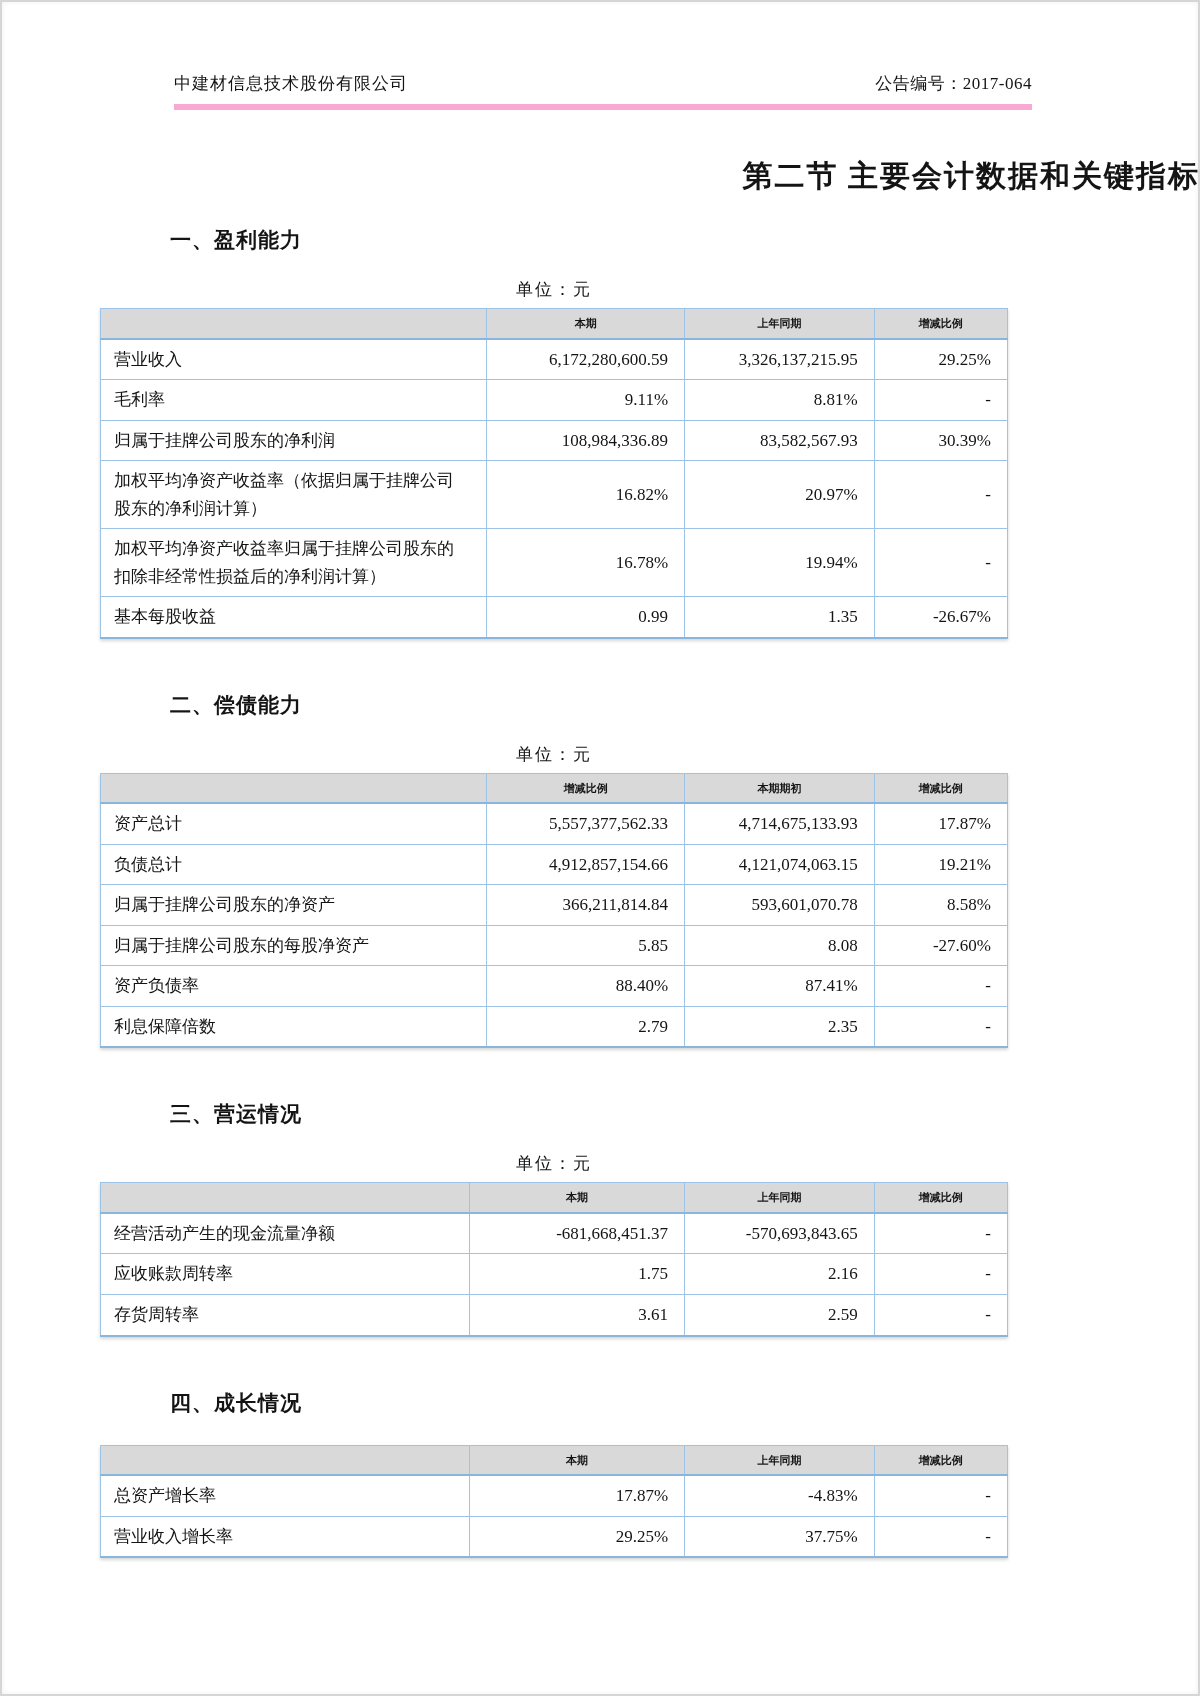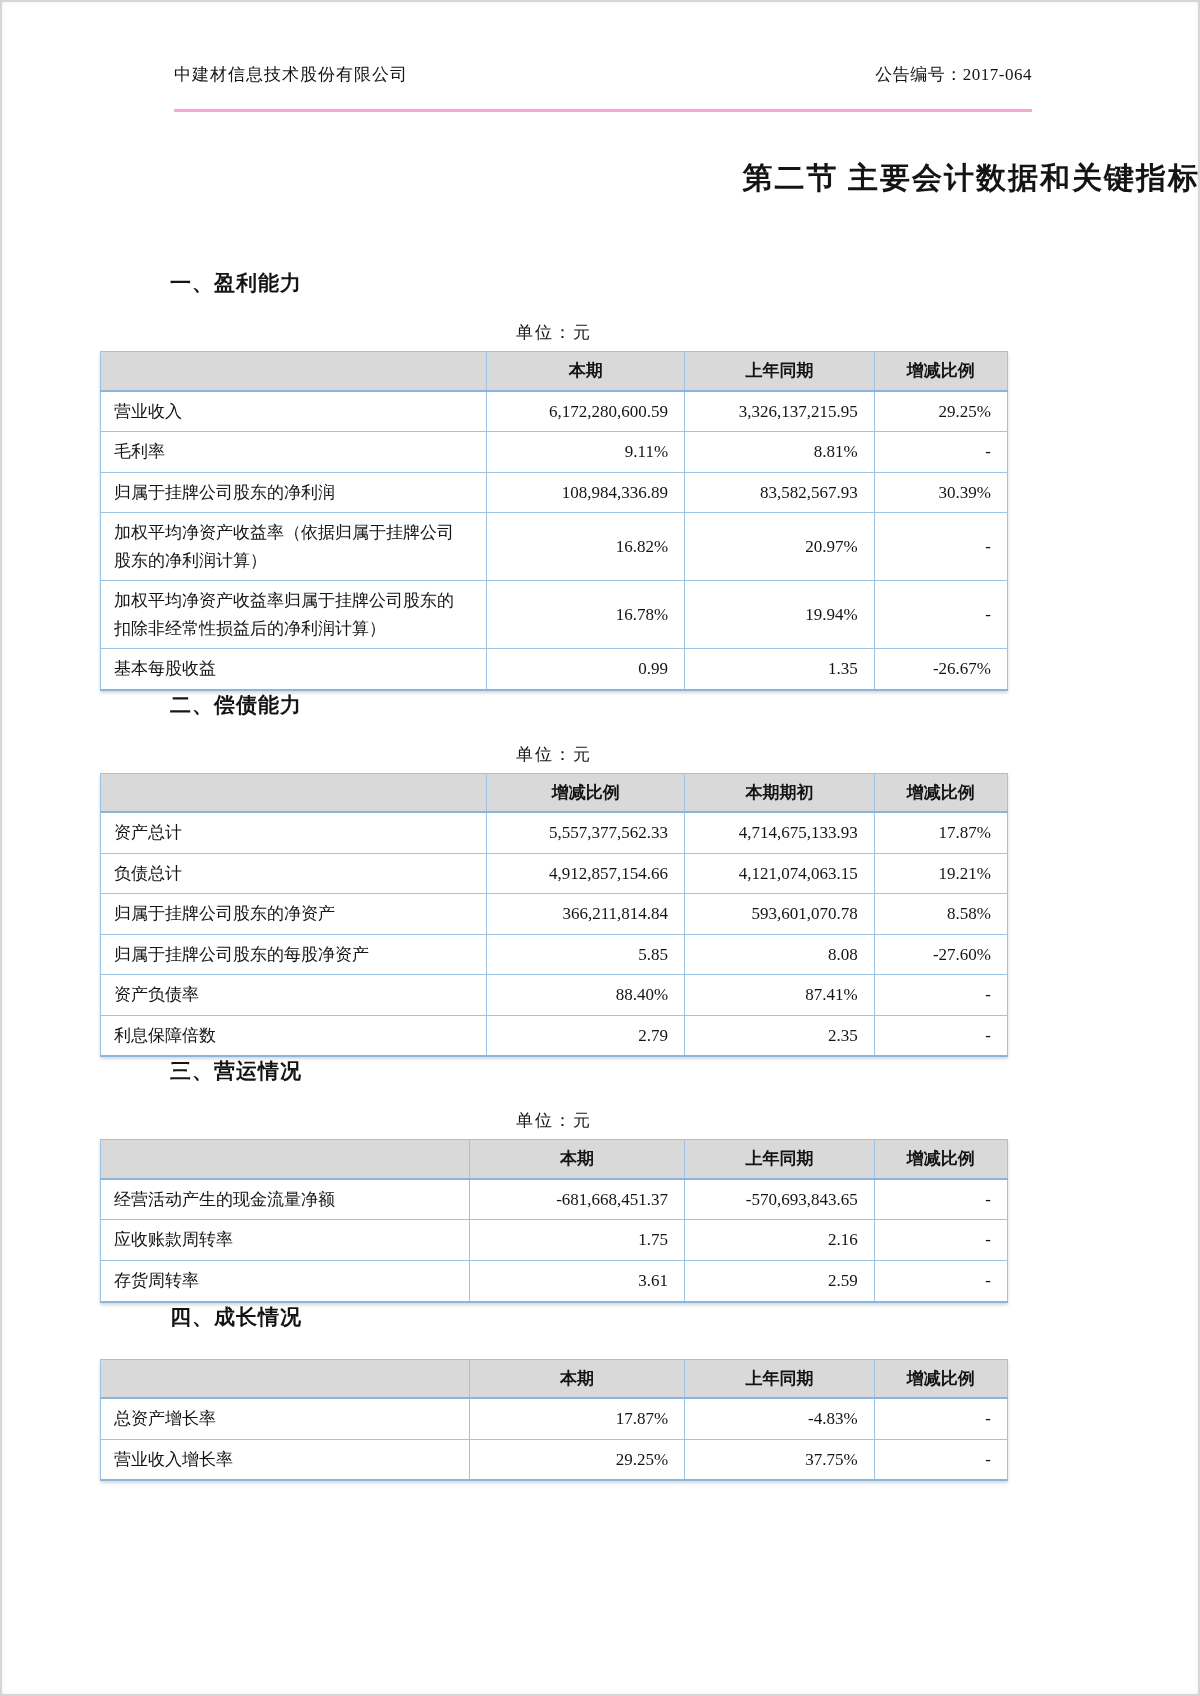--- a/index.html
+++ b/index.html
@@ -12,24 +12,24 @@
     overflow: hidden;
   }
   .page {
     width: 1200px; height: 1696px;
     background: #ffffff;
     box-shadow: inset 0 0 0 2px #d6d6d6, inset 0 0 6px rgba(0,0,0,.12);
     padding-top: 56px;
   }
   
   .doc-header {
-    margin: 7px 168px 0 174px;
+    margin: 16px 168px 0 174px;
     display: flex; justify-content: space-between; align-items: flex-end;
-    padding-bottom: 23px;
-    border-bottom: 3px solid #f9a8d4;
+    padding-bottom: 9px;
+    border-bottom: 6px solid #f9a8d4;
     font-size: 17px;
   }
   .doc-header .company { letter-spacing: 1px; }
   .doc-header .notice { letter-spacing: .5px; }
   
   .doc-title {
     text-align: right;
     margin-top: 46px;
     font-size: 30px;
     font-weight: bold;
@@ -38,43 +38,43 @@
   }
   
   .content { margin-left: 100px; width: 908px; }
   .sec-heading {
     font-family: "Liberation Sans", "DejaVu Sans", sans-serif;
     font-weight: bold;
     font-size: 21px;
     padding-left: 70px;
     letter-spacing: 1px;
   }
-  .sec-heading.first { margin-top: 70px; }
-  .sec-heading.later { }
+  .sec-heading.first { margin-top: 29px; }
+  .sec-heading.later { margin-top: 52px; }
   .unit-line {
     text-align: center;
     font-size: 17px;
     margin: 24px 0 7px 0;
     letter-spacing: 2px;
   }
   .pre-table-gap { height: 28px; }
   
   table {
     width: 100%;
     border-collapse: collapse;
     border: 1px solid #9dc3e6;
     border-bottom: 2px solid #8ab6de;
     box-shadow: 0 2px 3px rgba(110,110,110,.28);
     table-layout: fixed;
   }
   th {
     background: #d9d9d9;
     font-weight: bold;
     text-align: center;
-    font-size: 17px;
+    font-size: 11px;
     padding: 6px 8px;
     border: 1px solid #9dc3e6;
     border-bottom: 2px solid #8ab6de;
     line-height: 1.5;
   }
   td {
     border: 1px solid #9dc3e6;
     font-size: 17px;
     line-height: 1.62;
     padding: 6px 16px 6px 13px;

